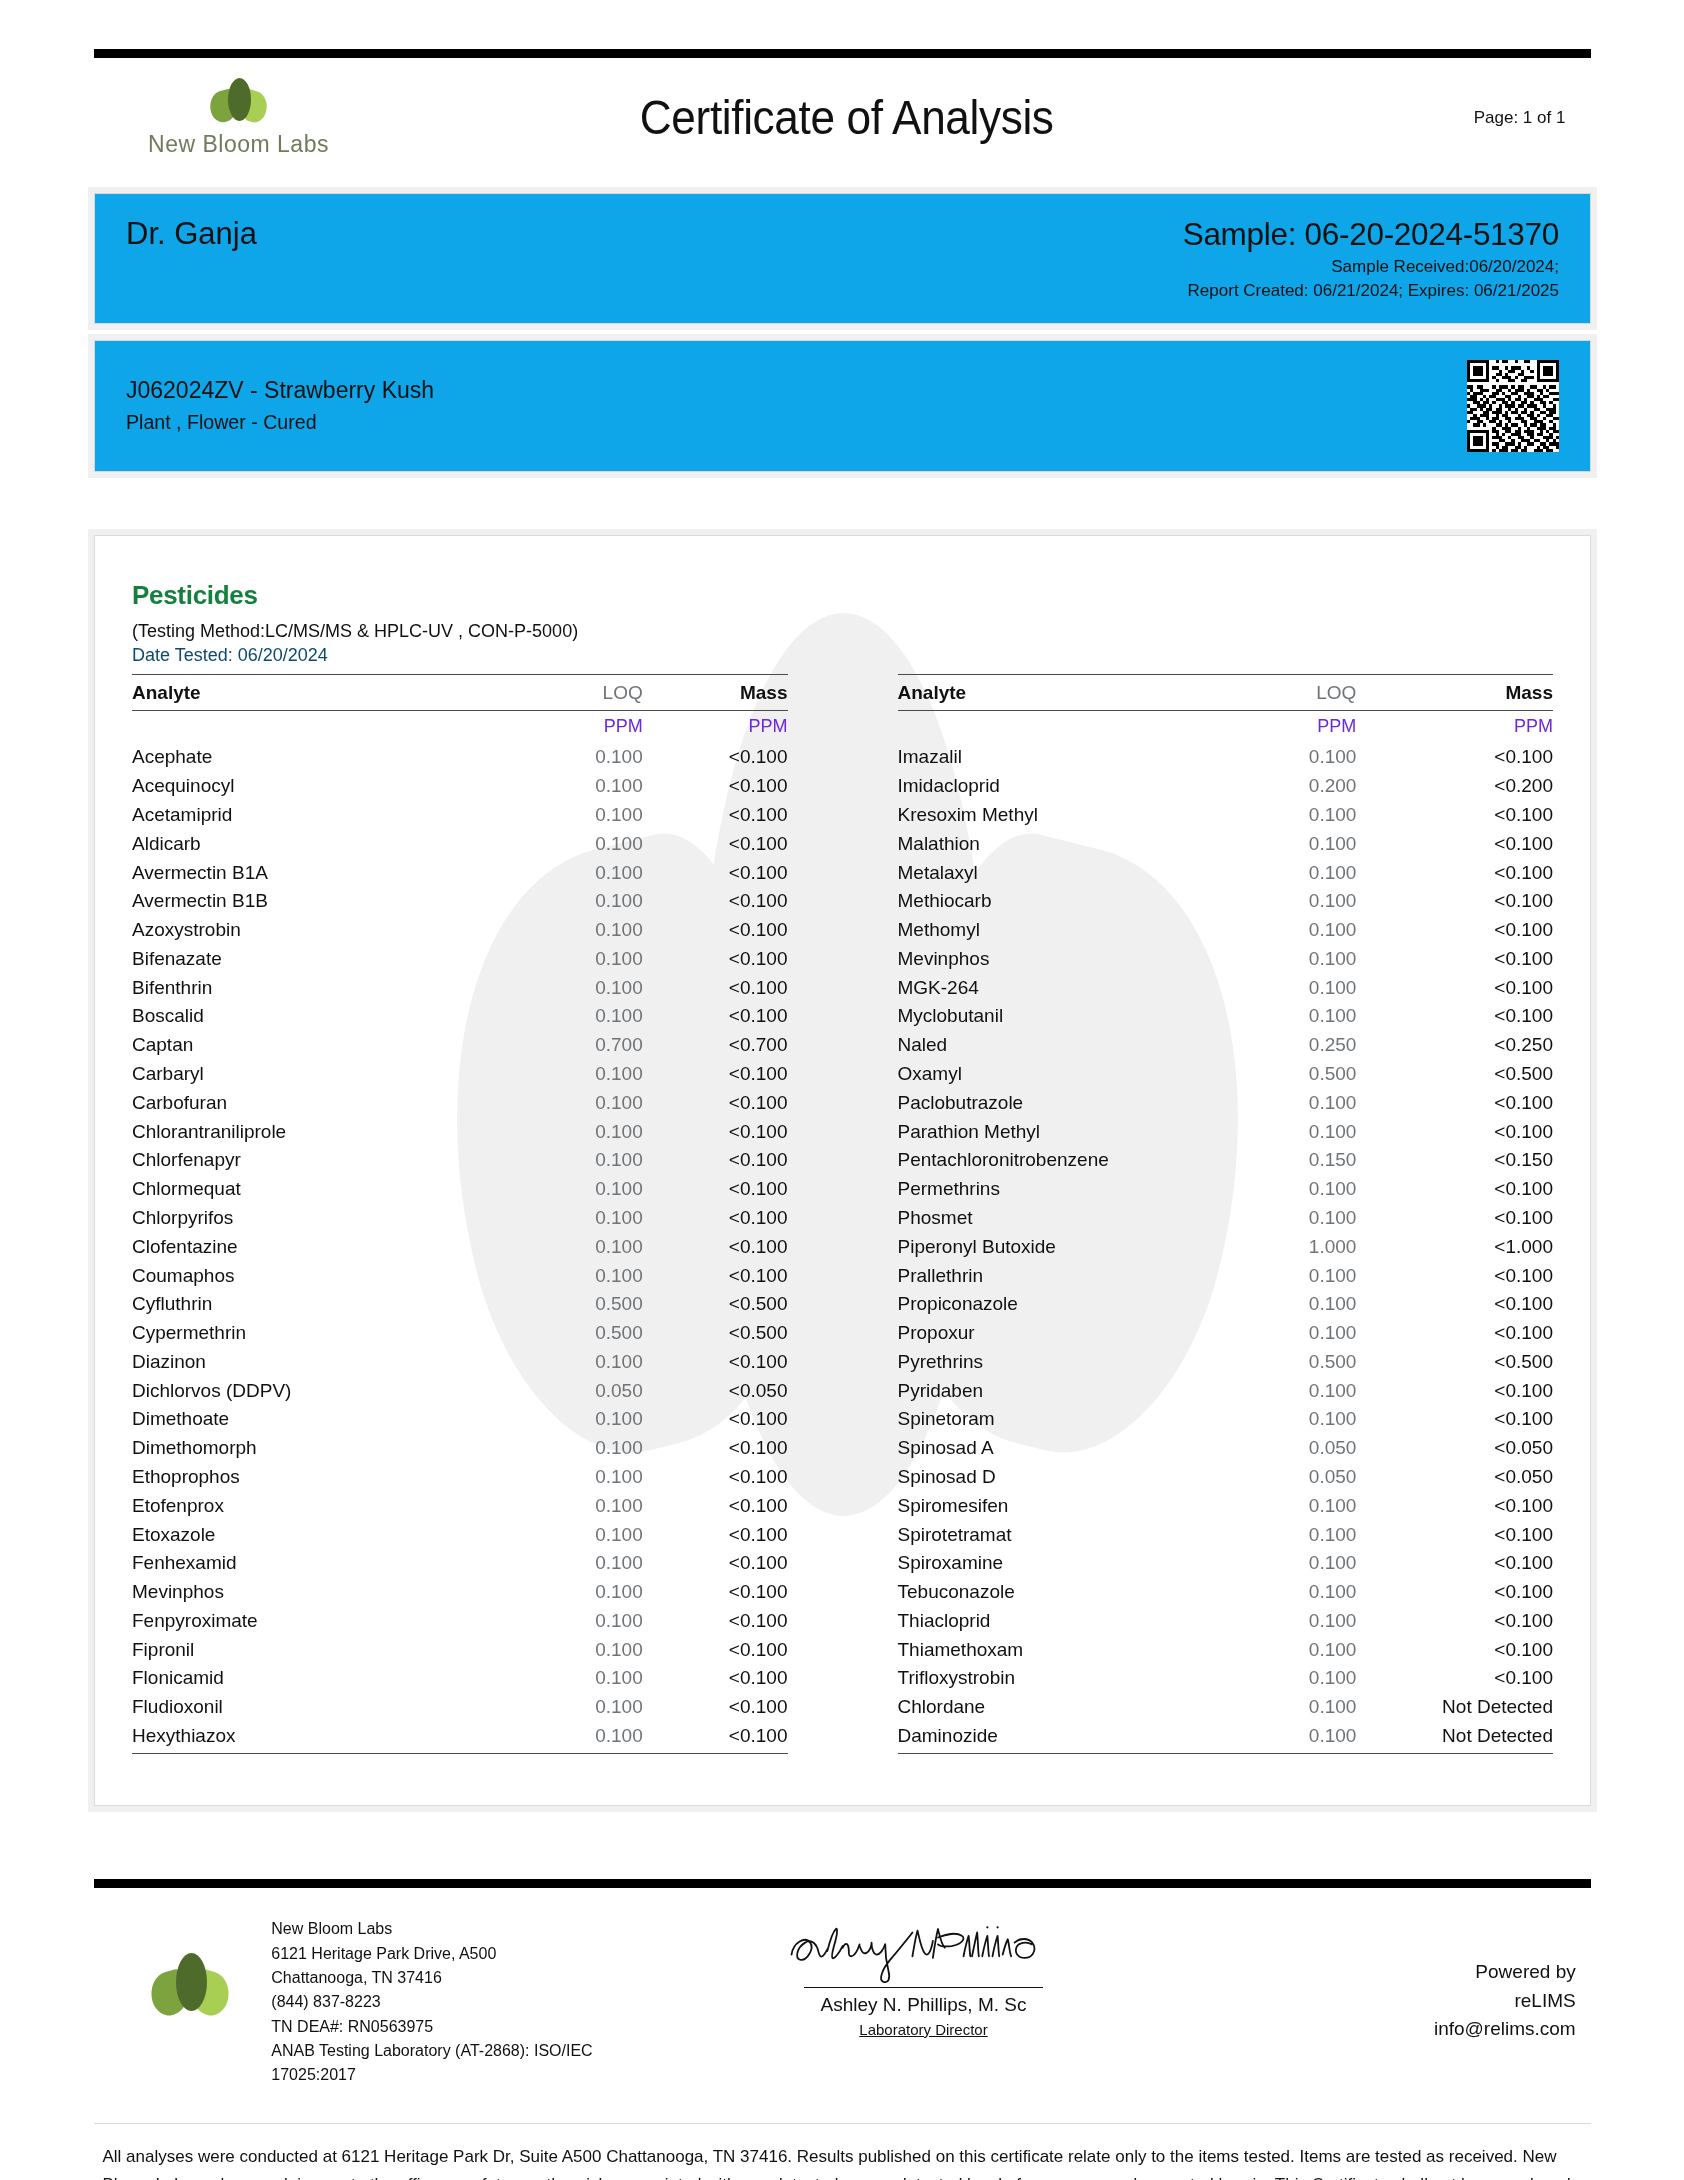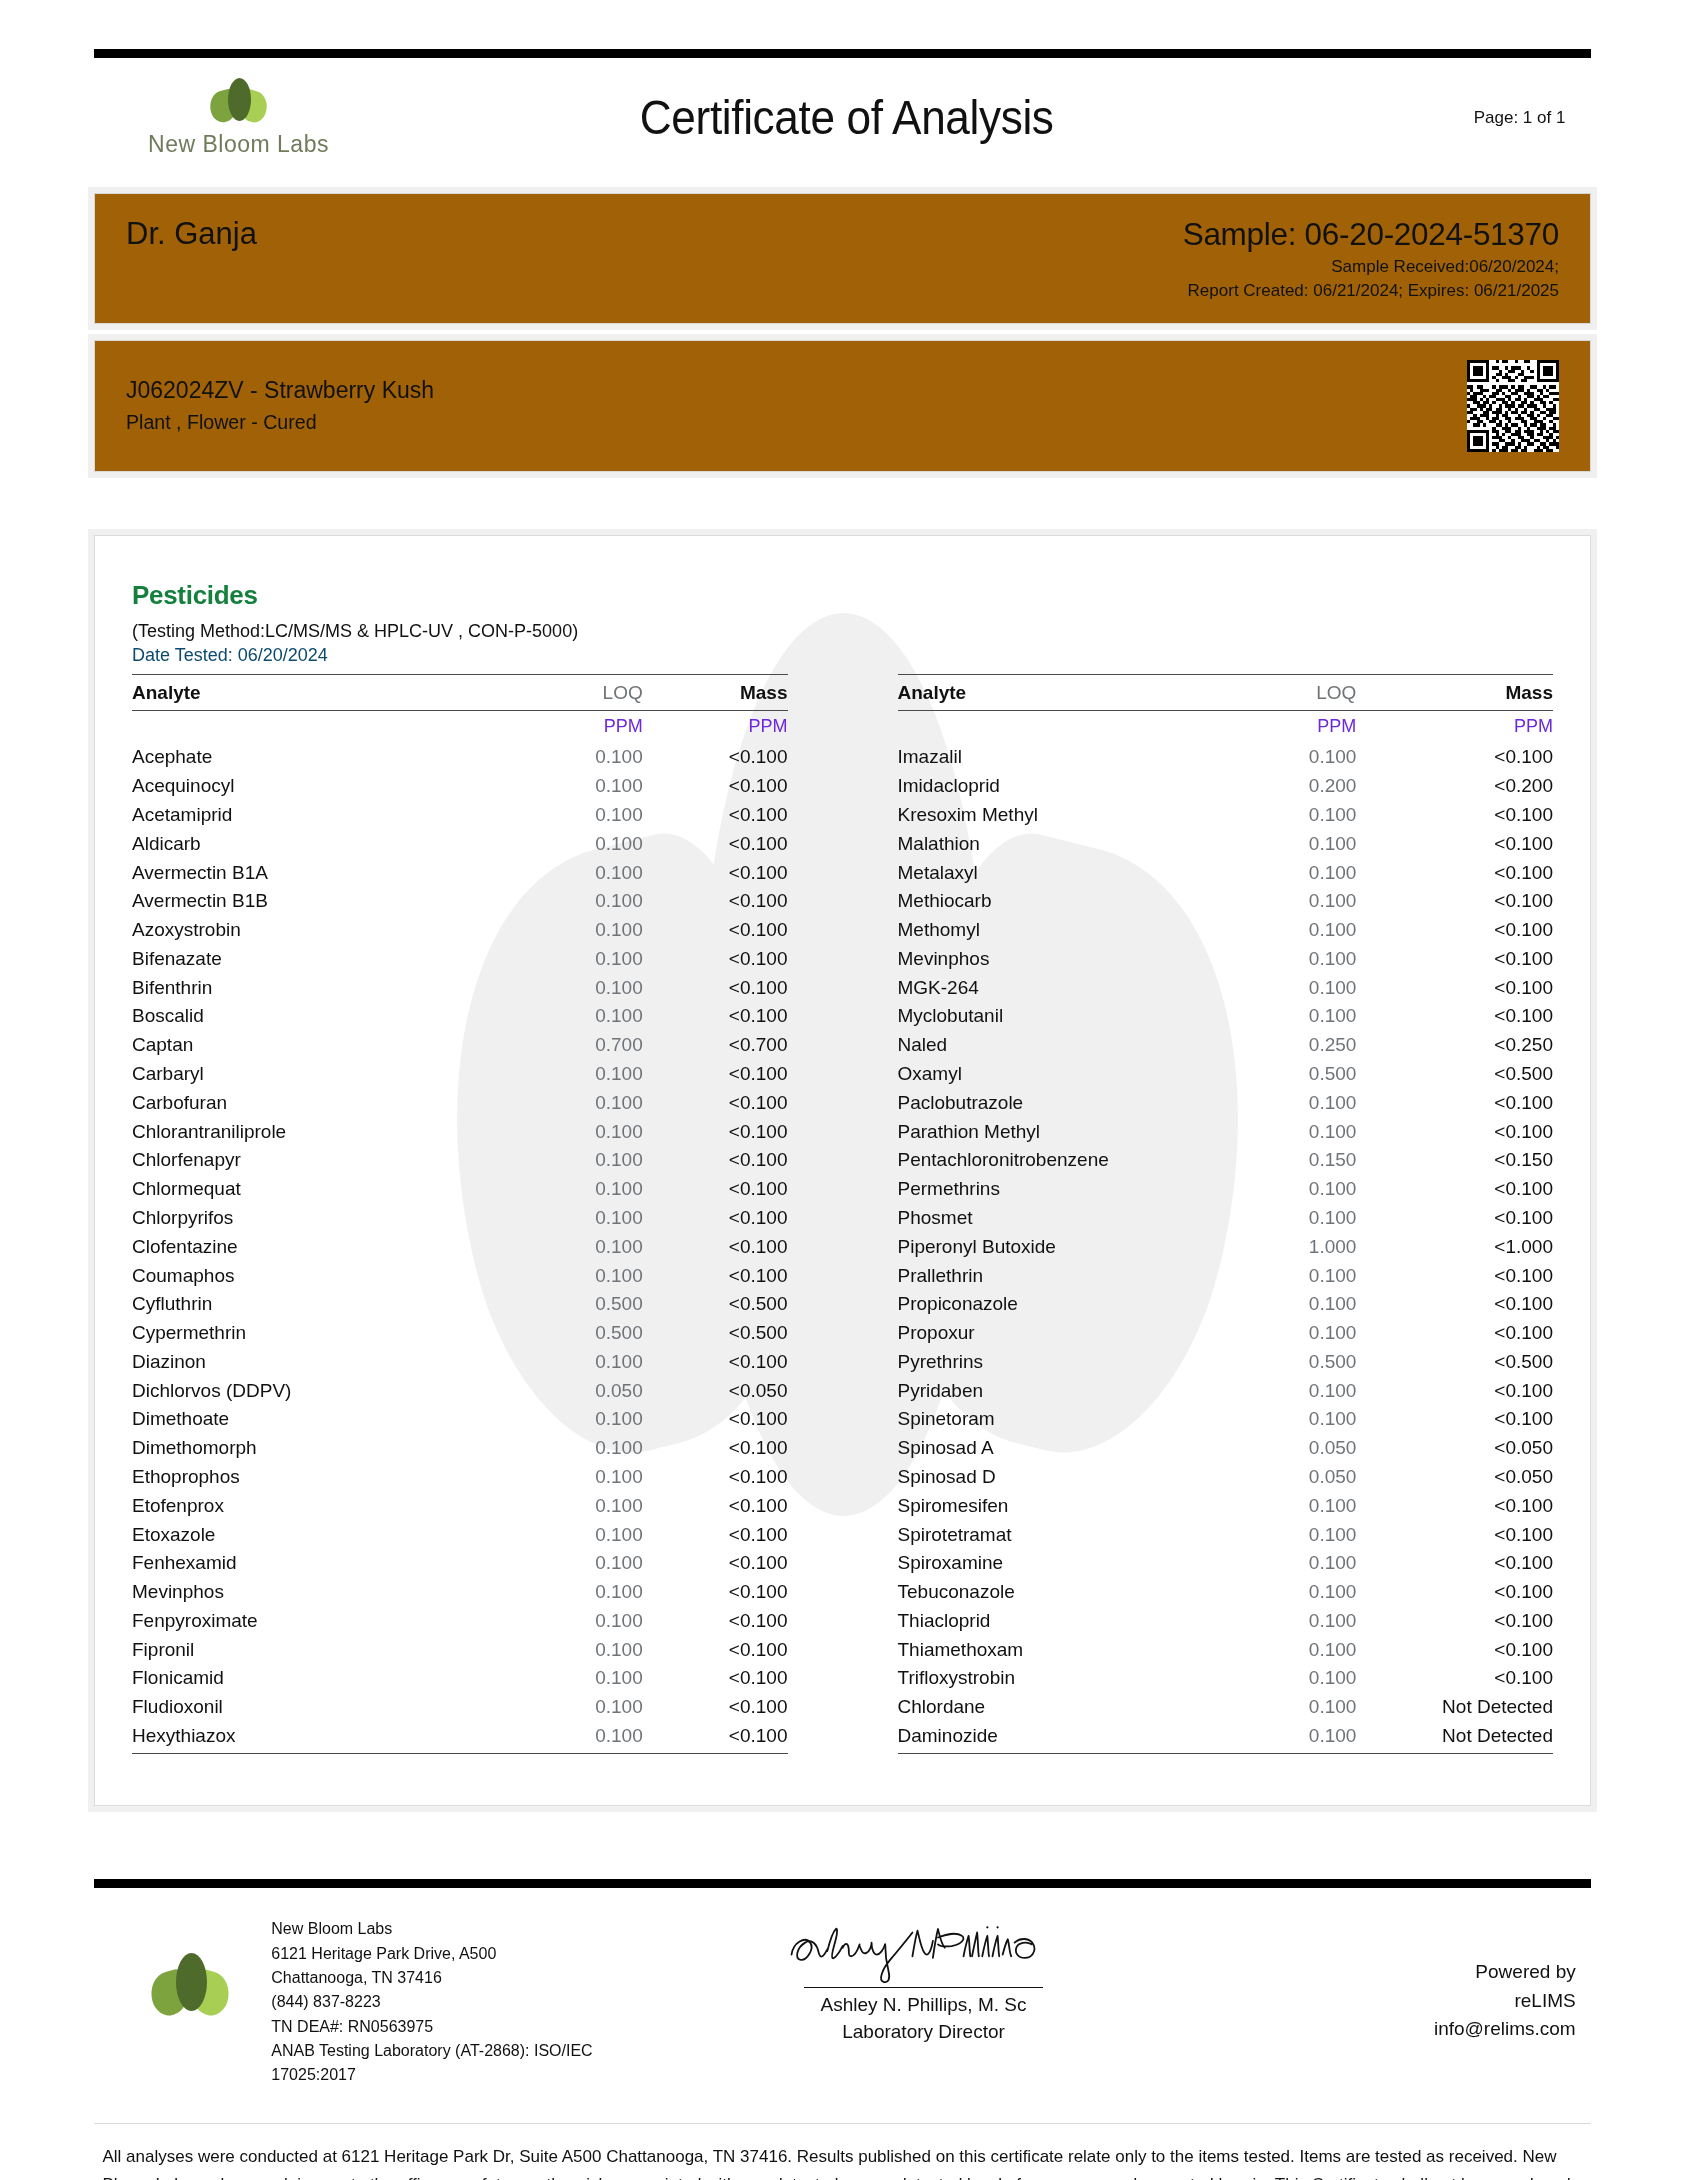--- a/index.html
+++ b/index.html
@@ -73,21 +73,21 @@
   .page-num {
     width: 221px;
     text-align: right;
     font-size: 17px;
     color: #111111;
   }
 
   
   .panel {
     border: 0.9px solid #d8d8d8;
-    background: #a16207;
+    background: #0ea5e9;
     box-shadow: 0 0 0 6px #f0f0f0;
     margin: 15.3px 0 0 0;
   }
   .panel-a {
     display: flex;
     justify-content: space-between;
     align-items: flex-start;
     padding: 22px 31px 22px 31px;
     min-height: 109px;
   }
@@ -206,21 +206,21 @@
   .f-mark { width: 82px; height: 63px; position: relative; }
   .f-mark .petal-c { left: 26.4px; top: 0; width: 31px; height: 58px; }
   .f-mark .petal-l { left: 1.7px; top: 19px; width: 36px; height: 43px; }
   .f-mark .petal-r { left: 44px; top: 19px; width: 36px; height: 43px; }
 
   .f-addr { width: 366px; font-size: 16px; line-height: 1.52; color: #111; }
   .f-sign { flex: 1; display: flex; flex-direction: column; align-items: center; }
   .sig-svg { width: 281px; height: 70px; }
   .sig-line { width: 239px; border-top: 1.7px solid #111; margin-top: 0px; }
   .sig-name { font-size: 19px; color: #111; margin-top: 6px; }
-  .sig-role { font-size: 19px; color: #111; margin-top: 4.3px; }
+  .sig-role { font-size: 15px; color: #111; margin-top: 4.3px; text-decoration: underline; }
   .f-powered { width: 366px; text-align: right; font-size: 19px; line-height: 1.5; color: #111; padding-top: 41px; }
 
   .disclaimer-rule { height: 0.9px; background: #d9d9d9; margin-top: 22px; }
   .disclaimer {
     font-size: 17px;
     line-height: 1.62;
     color: #111;
     padding: 19px 8.5px 51px 8.5px;
     text-align: left;
   }

